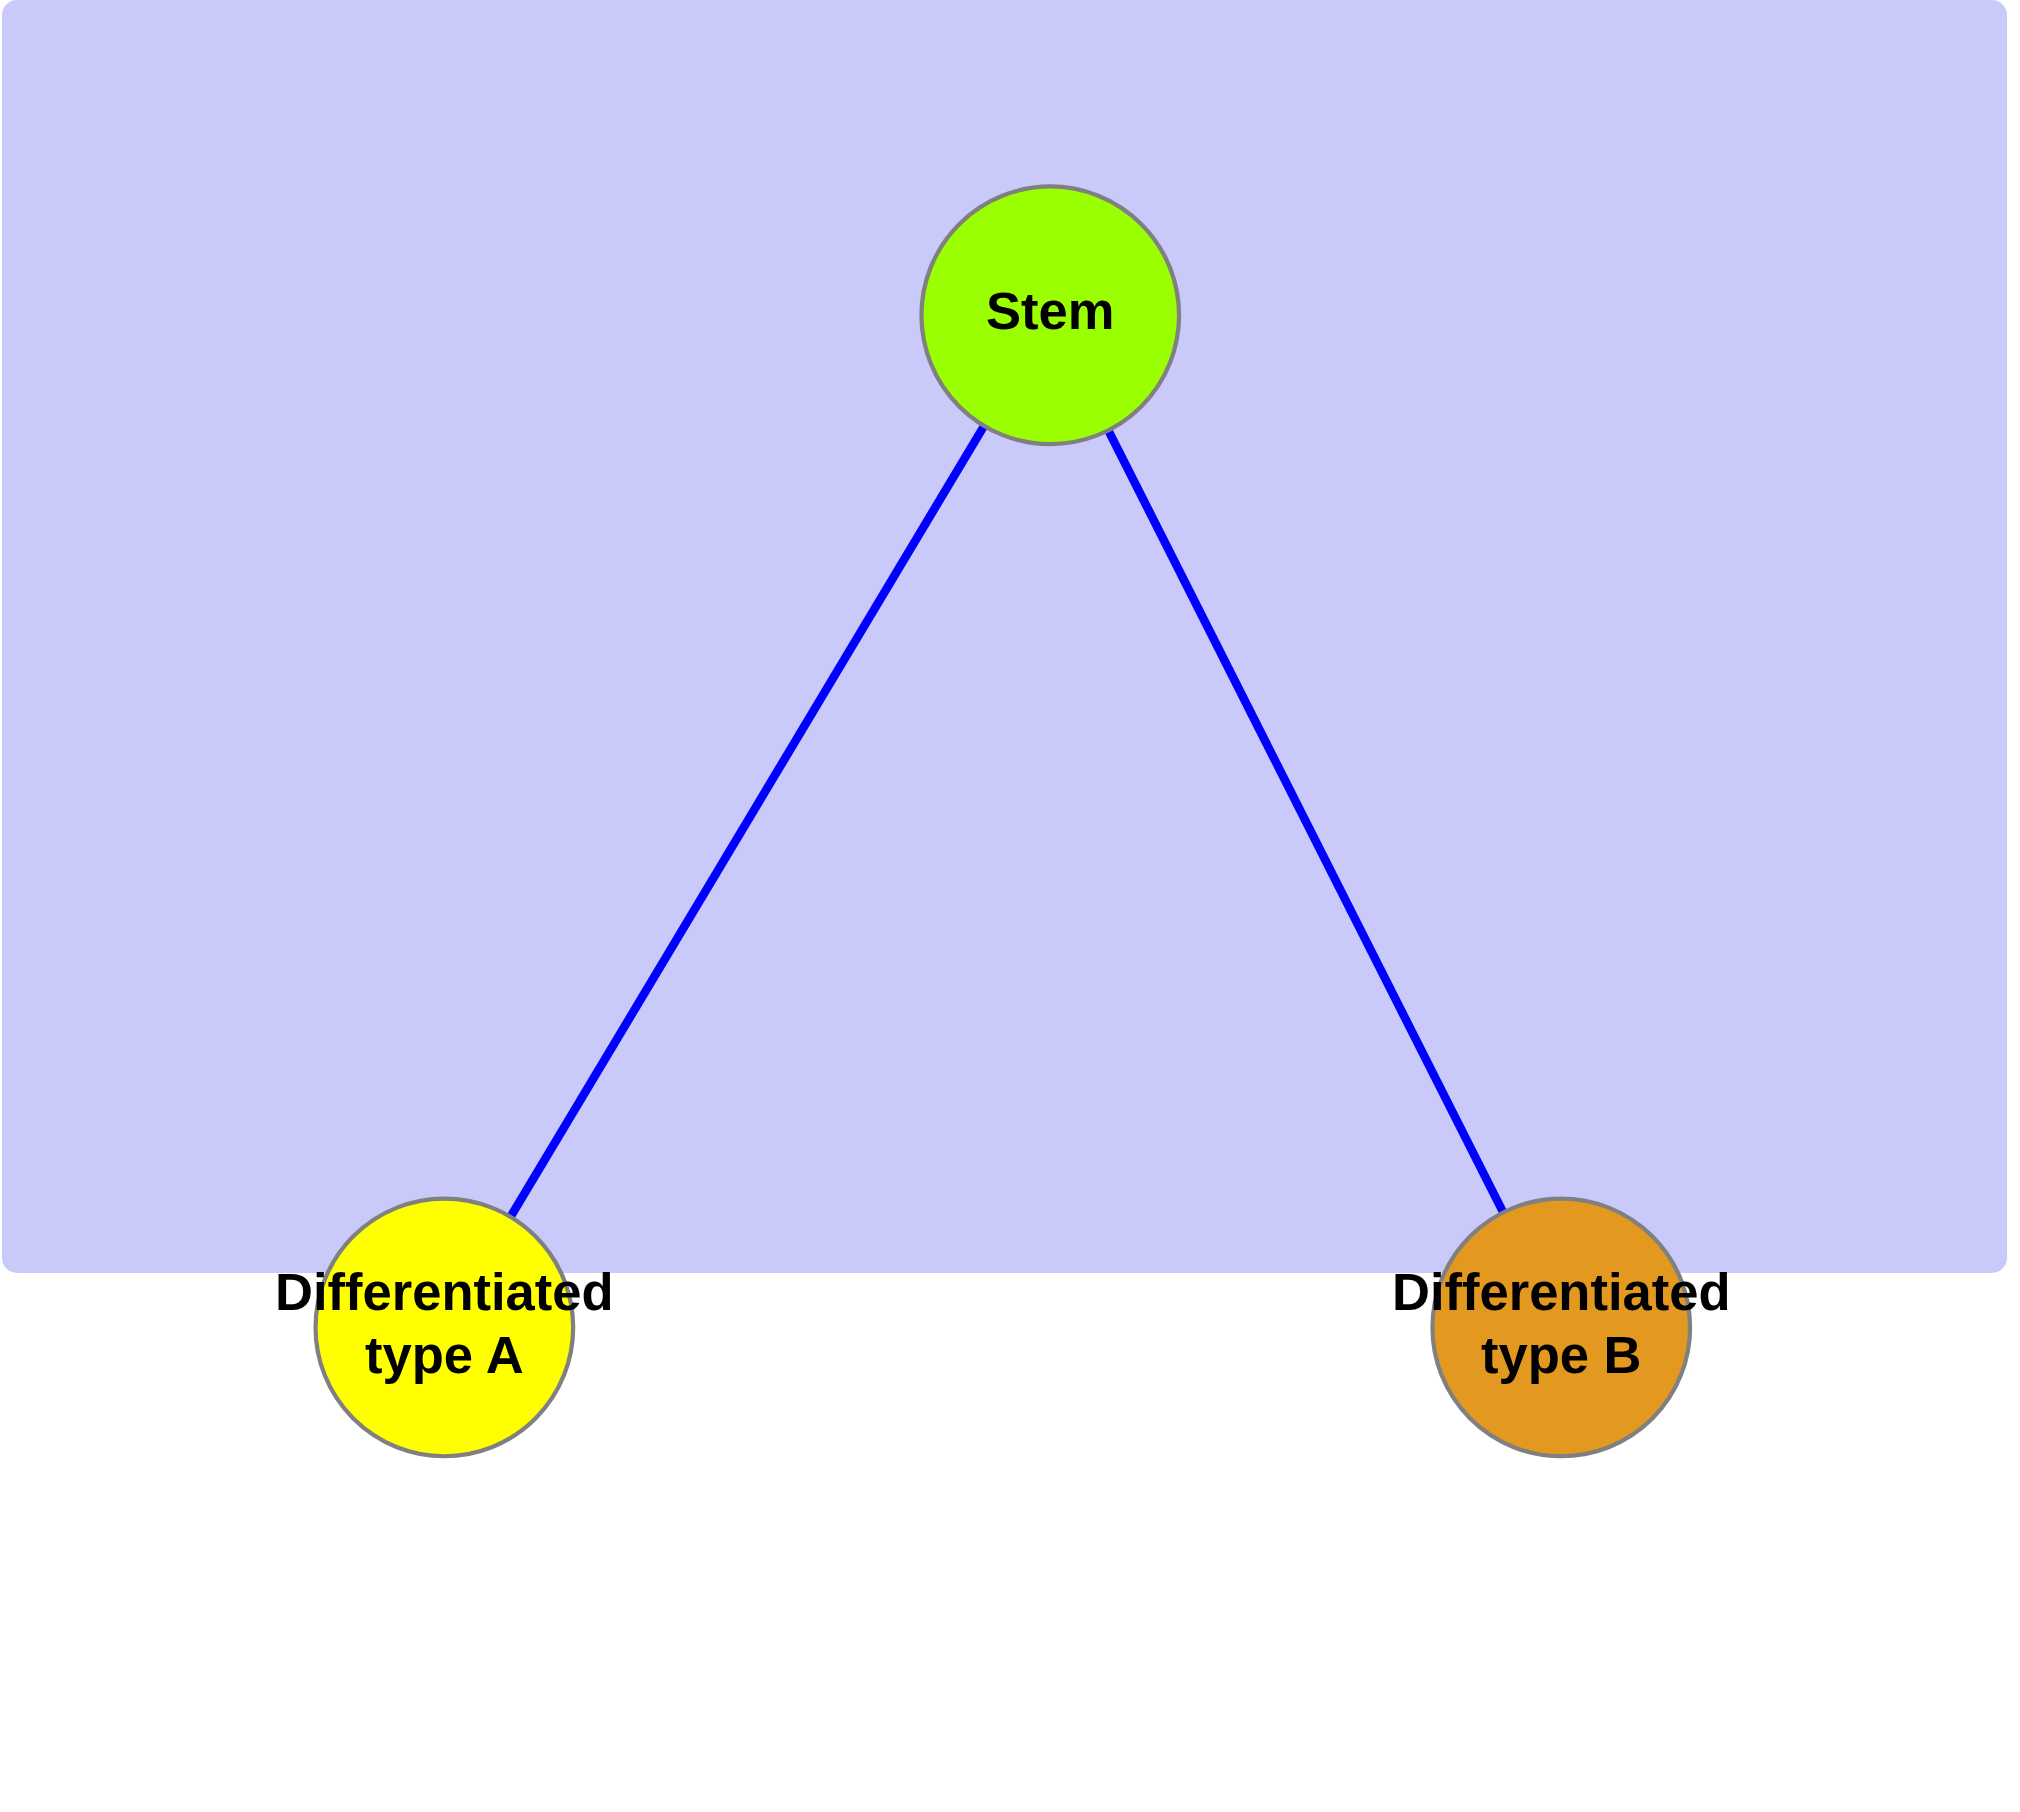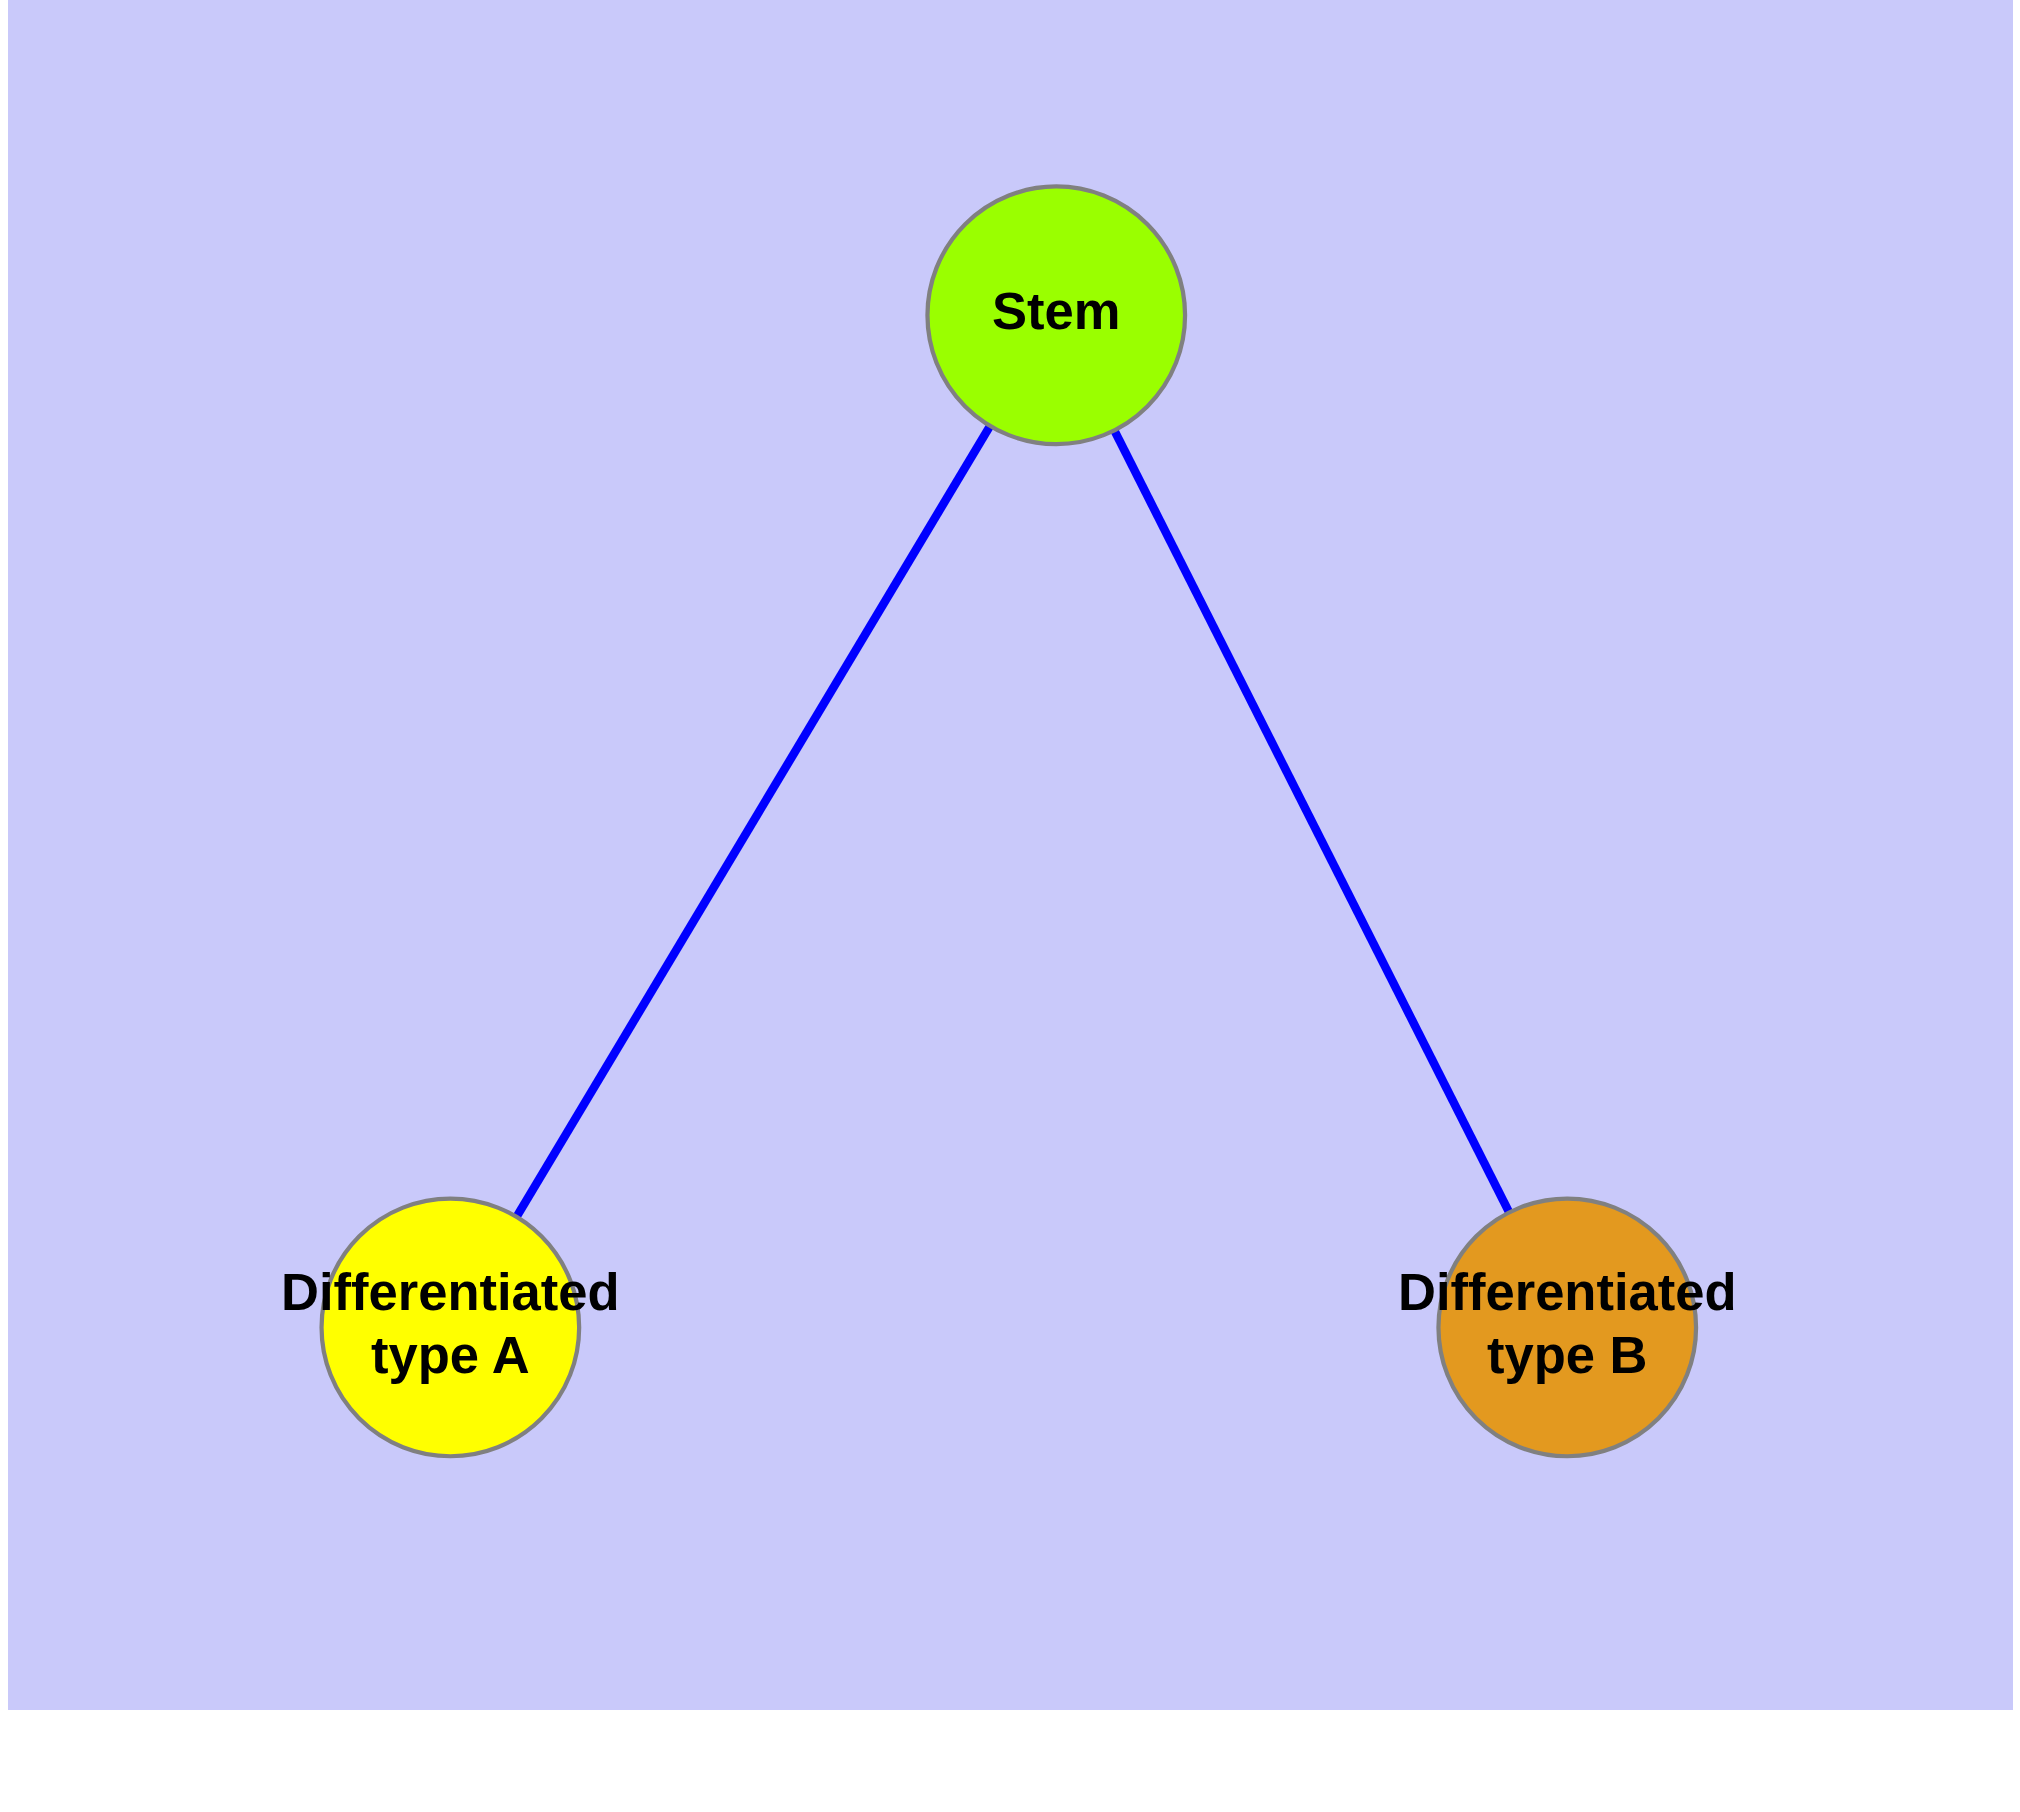--- a/index.html
+++ b/index.html
@@ -11,25 +11,26 @@
   #canvas {
     position: relative;
     width: 2021px;
     height: 1812px;
     background: #ffffff;
     overflow: hidden;
     font-family: "Liberation Sans", "DejaVu Sans", sans-serif;
   }
   #plot-area {
     position: absolute;
-    left: 8px;
+    left: 2px;
     top: 0px;
     width: 2005px;
-    height: 1710px;
+    height: 1273px;
     background: #c9c9fa;
+    border-radius: 15px;
   }
   #graph-svg {
     position: absolute;
     left: 0;
     top: 0;
     width: 2005px;
     height: 1797px;
     overflow: visible;
   }
   .edge-line {

